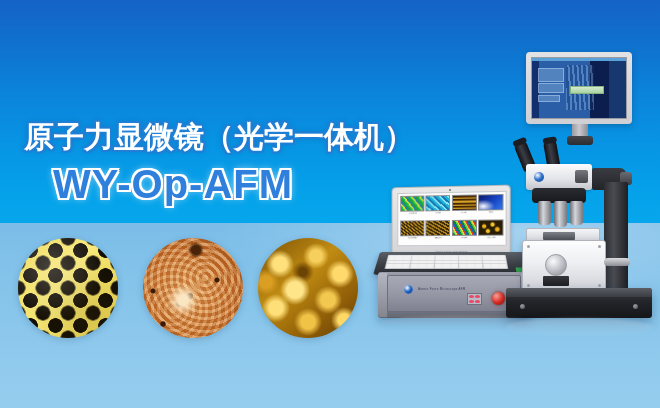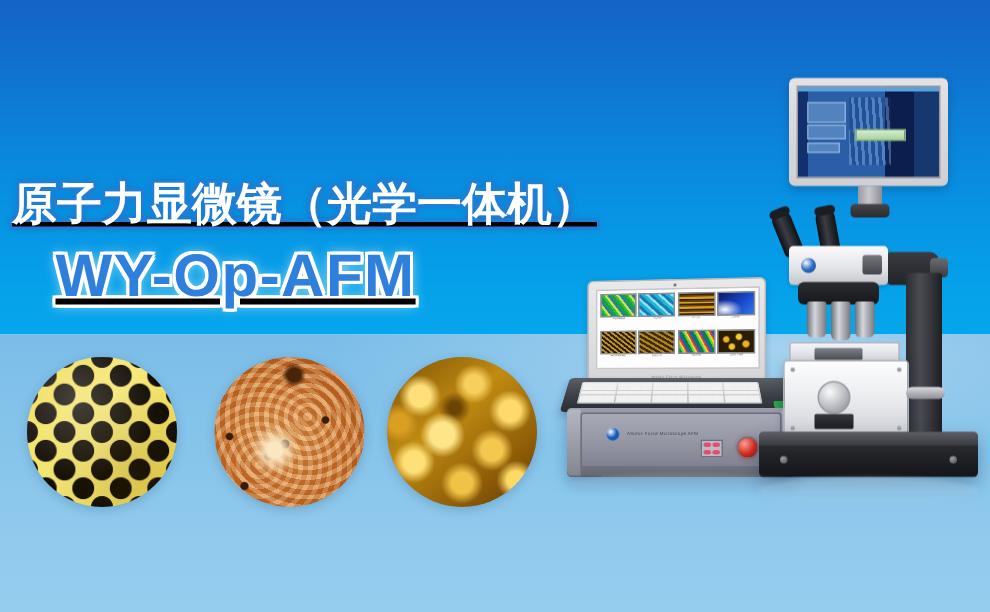--- a/index.html
+++ b/index.html
@@ -50,24 +50,23 @@
     width: 660px;
     height: 185px;
     background: radial-gradient(ellipse 420px 110px at 78% 5%,
         rgba(255,255,255,0.30) 0%, rgba(255,255,255,0.0) 70%);
     pointer-events: none;
   }
 
   
   .headline {
     position: absolute;
-    left: 8px;
+    left: 24px;
     top: 118px;
     width: 420px;
-    text-decoration: underline;
   }
   .title-cn {
     font-size: 30px;
     font-weight: bold;
     line-height: 38px;
     letter-spacing: 0px;
     color: #ffffff;
     white-space: nowrap;
     -webkit-text-stroke: 0px;
     text-shadow:

